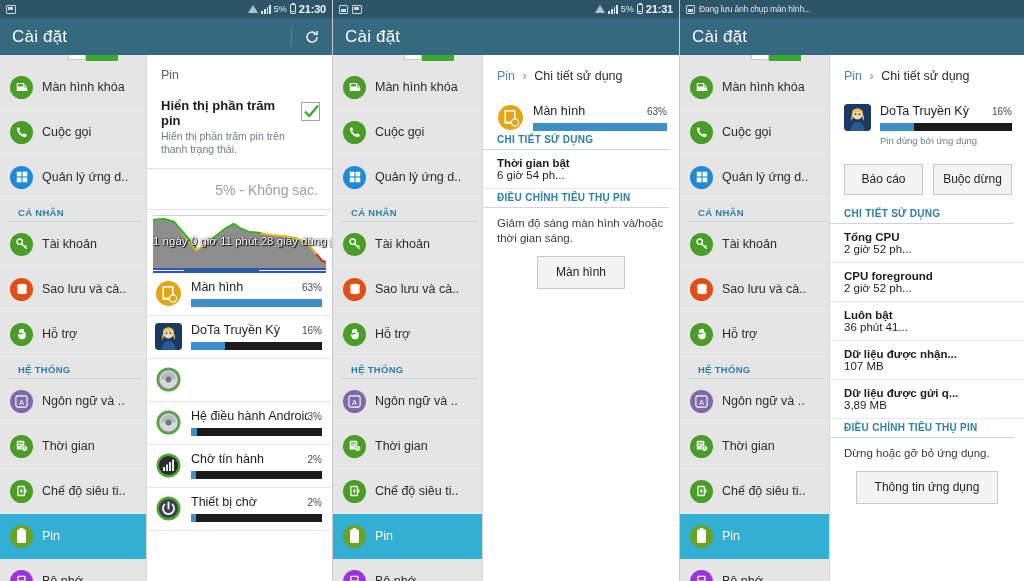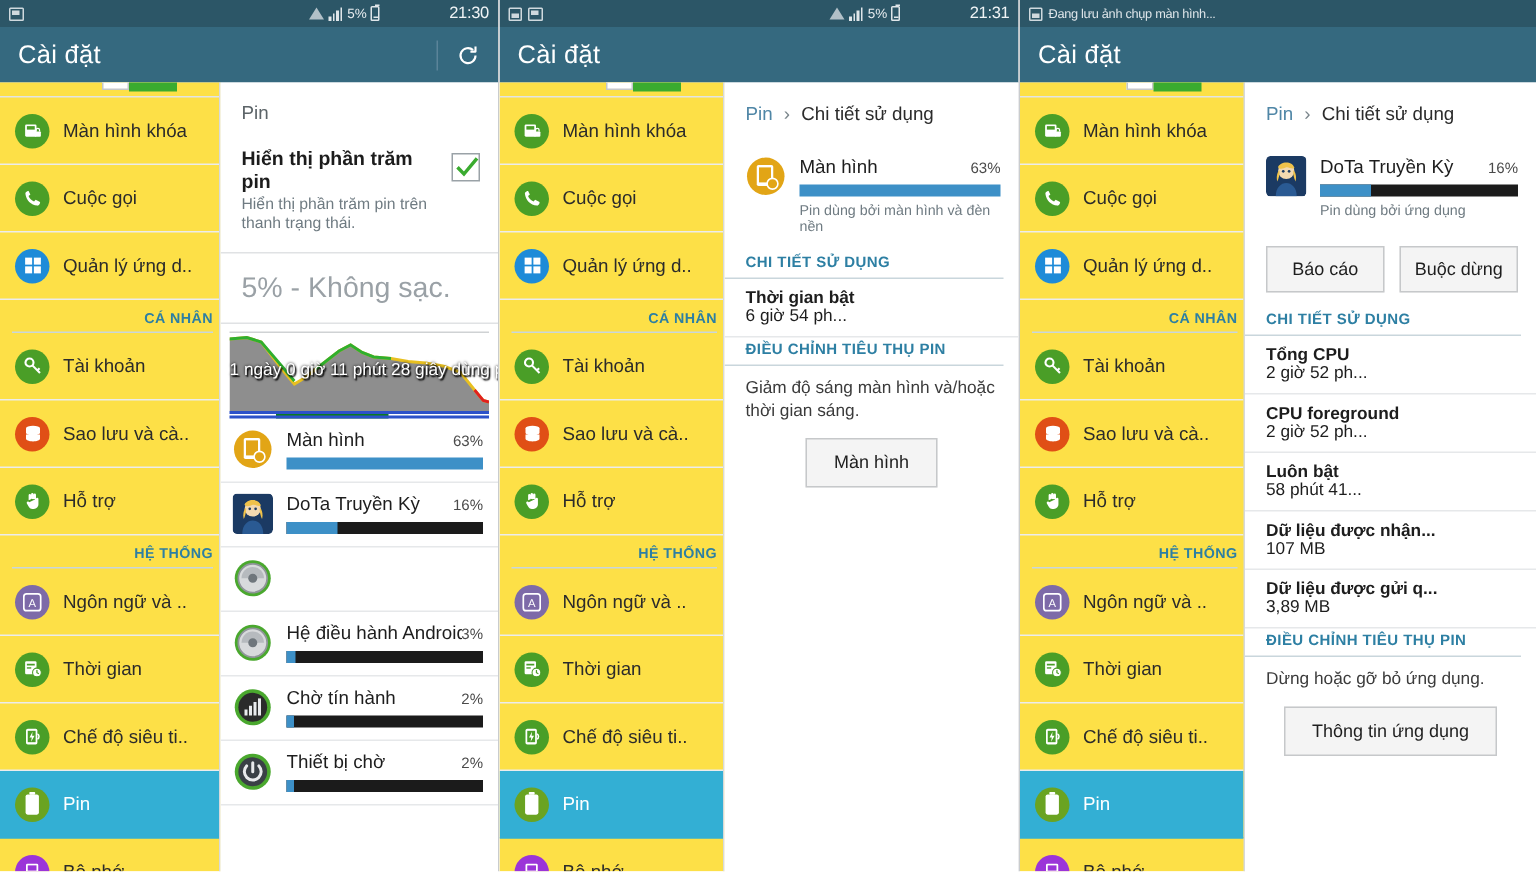--- a/index.html
+++ b/index.html
@@ -72,42 +72,41 @@
   .ico-batt {
     width: 6px; height: 10px; border: 1.2px solid #dfe6ea; border-radius: 1px;
     position: relative; display:inline-block;
   }
   .ico-batt::before{
     content:""; position:absolute; top:-2.2px; left:1.3px; width:3px;height:1.4px;background:#dfe6ea;
   }
   .ico-batt::after{
     content:""; position:absolute; left:0.6px; bottom:0.6px; right:0.6px; height:1px; background:#dfe6ea;
   }
-  .clock { font-size: 11px; font-weight: normal; color:#f0f4f6; letter-spacing:-0.2px;margin-left:43px;}
+  .clock { font-size: 11px; font-weight: bold; color:#f0f4f6; letter-spacing:-0.2px;}
 
   
   .actionbar {
     height: 37px; background: #35697f; display: flex; align-items: center;
     padding: 0 12px; flex: 0 0 auto;
   }
   .actionbar .title { color: #ffffff; font-size: 17px; letter-spacing: .2px; }
   .actionbar .spacer { flex: 1; }
   .ab-divider { width:1px; height:20px; background:#5b8499; margin-right:12px; }
   .refresh-icon {
     width: 16px; height: 16px; color: #fff; display:inline-block;
   }
 
   
   .content { flex: 1; display: flex; min-height: 0; }
 
   .settings-list {
-    width: 147px; flex: 0 0 147px; background: #fde047;
+    width: 147px; flex: 0 0 147px; background: #e5e5e5;
     overflow: hidden; position: relative;
     border-right: 1px solid #d6d9db;
-    text-align: right;
   }
   .panel.p2 .settings-list, .panel.p3 .settings-list { width: 150px; flex-basis:150px; }
 
   .list-top-cut {
     height: 10px; position: relative; border-bottom: 1px solid #e2e4e6;
   }
   .cut-toggle {
     position: absolute; right: 28px; top: -7px;
     width: 50px; height: 12px; display:flex;
   }
@@ -151,22 +150,23 @@
   .pref .txt { flex: 1; min-width:0; }
   .pref .t1 { font-size: 13px; color: #1c1c1c; font-weight: bold; margin-bottom: 2px; }
   .pref .t2 { font-size: 10.5px; color: #6f7b82; line-height: 1.25; }
   .chk {
     width: 19px; height: 19px; border: 1.6px solid #9aa2a7; background: #fff;
     flex: 0 0 auto; position: relative; margin-top: 4px;
   }
   .chk svg { position:absolute; left:1px; top:0px; }
 
   .charge-line {
-    padding: 13px 14px 11px 14px; font-size: 19px; color: #9aa1a6;
+    padding: 13px 14px 11px 14px; font-size: 14px; color: #9aa1a6;
     border-bottom: 1px solid #e0e2e4;
+    text-align: right;
   }
 
   .graph-wrap { padding: 5px 6px 0 6px; }
   .graph {
     position: relative; width: 100%; height: 58px; background: #fff;
     border-top: 1px solid #cfd2d4;
   }
   .graph svg { display: block; width: 100%; height: 52px; }
   .graph .gtext {
     position: absolute; left: 0; right: 0; top: 19px; text-align: center;
@@ -696,21 +696,20 @@
           <div class="app-body">
             <div class="app-top">
               <span class="app-name">Màn hình</span>
               <span class="app-pct">63%</span>
             </div>
             <div class="bar">
                 <span style="width:100%"></span>
               </div>
           </div>
         </div>
-        <div class="usage-sub">Pin dùng bởi màn hình và đèn nền</div>
 
         <div class="sec-label">CHI TIẾT SỬ DỤNG</div>
         <div class="kv">
           <span class="k">Thời gian bật</span>
           <span class="v">6 giờ 54 ph...</span>
         </div>
 
         <div class="sec-label">ĐIỀU CHỈNH TIÊU THỤ PIN</div>
         <div class="advice">Giảm độ sáng màn hình và/hoặc thời gian sáng.</div>
         <div class="btnrow">
@@ -898,21 +897,21 @@
             <div class="kv">
               <span class="k">Tổng CPU</span>
               <span class="v">2 giờ 52 ph...</span>
             </div>
             <div class="kv">
               <span class="k">CPU foreground</span>
               <span class="v">2 giờ 52 ph...</span>
             </div>
             <div class="kv">
               <span class="k">Luôn bật</span>
-              <span class="v">58 phút 41...</span>
+              <span class="v">36 phút 41...</span>
             </div>
             <div class="kv">
               <span class="k">Dữ liệu được nhận...</span>
               <span class="v">107 MB</span>
             </div>
             <div class="kv">
               <span class="k">Dữ liệu được gửi q...</span>
               <span class="v">3,89 MB</span>
             </div>
           </div>

